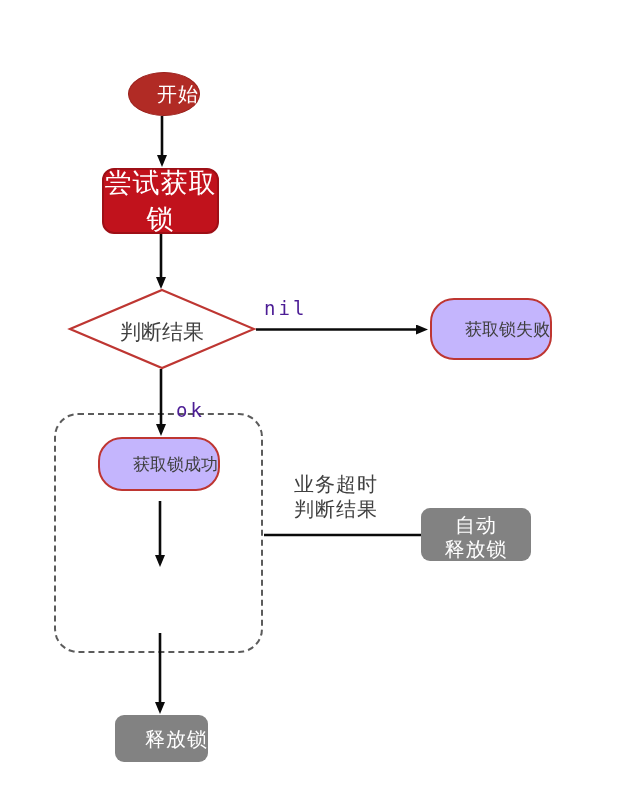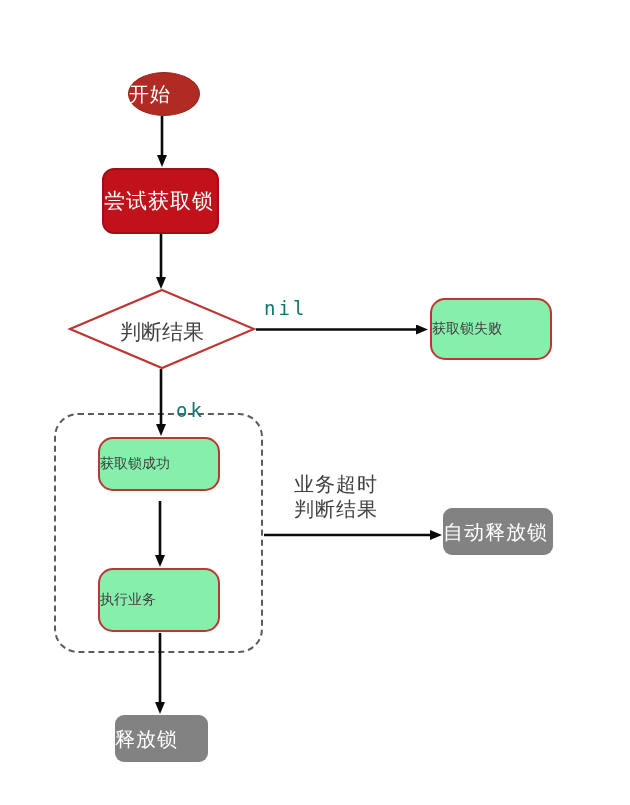--- a/index.html
+++ b/index.html
@@ -2,49 +2,49 @@
 <html><head>
 <meta charset="utf-8">
 <style>
   html,body{margin:0;padding:0;background:#ffffff;}
   #canvas{
     position:relative;width:630px;height:805px;background:#ffffff;
     font-family:"Liberation Sans",sans-serif;overflow:hidden;
   }
   #edges{position:absolute;left:0;top:0;width:630px;height:805px;z-index:1;}
   .node{
-    position:absolute;z-index:2;display:flex;align-items:center;justify-content:flex-start;
+    position:absolute;z-index:2;display:flex;align-items:center;justify-content:flex-end;
     box-sizing:border-box;text-align:center;
   }
   .start-node{
     background:#B12B25;border:1px solid #9A211C;border-radius:50%;
     color:#ffffff;font-size:20px;letter-spacing:1px;
   }
   .red-process{
     background:#C1121C;border:2px solid #9E0F16;border-radius:12px;
-    color:#ffffff;font-size:21px;letter-spacing:1px;
+    color:#ffffff;font-size:27px;letter-spacing:1px;
   }
   .white-node{
-    background:#86efac;border:2px solid #BE3632;border-radius:15px;
-    color:#3F3F3F;font-size:14px;
+    background:#c4b5fd;border:2px solid #BE3632;border-radius:24px;
+    color:#3F3F3F;font-size:17px;
   }
   .gray-node{
     background:#828282;border-radius:9px;color:#ffffff;font-size:20px;
     letter-spacing:1px;line-height:24px;
   }
   .diamond-label{
     position:absolute;z-index:2;color:#3F3F3F;font-size:21px;text-align:center;
   }
   .dashed-scope{
     position:absolute;z-index:0;border:2px dashed #5B5B5B;border-radius:24px;
     background:transparent;box-sizing:border-box;
   }
   .edge-label{
     position:absolute;z-index:2;font-family:"DejaVu Sans Mono",monospace;
-    font-size:19px;color:#0f766e;letter-spacing:3px;
+    font-size:19px;color:#4c1d95;letter-spacing:3px;
   }
   .edge-label-cjk{
     position:absolute;z-index:2;font-family:"Liberation Sans",sans-serif;
     font-size:20px;color:#404040;line-height:25px;letter-spacing:1px;
   }
 </style>
 </head>
 <body>
 
 <div id="canvas">
@@ -83,30 +83,27 @@
   <div class="node white-node" style="left:430px;top:298px;width:122px;height:62px;">
     <span>获取锁失败</span>
   </div>
 
   <div class="edge-label" style="left:176px;top:399px;">ok</div>
 
   <div class="node white-node" style="left:98px;top:437px;width:122px;height:54px;">
     <span>获取锁成功</span>
   </div>
 
-  <div class="node white-node" style="left:98px;top:568px;width:122px;height:64px;">
-    <span>执行业务</span>
-  </div>
 
   <div class="edge-label-cjk" style="left:294px;top:472px;">
     <div>业务超时</div>
     <div>判断结果</div>
   </div>
 
-  <div class="node gray-node" style="left:443px;top:508px;width:110px;height:47px;flex-direction:row;">
+  <div class="node gray-node" style="left:421px;top:508px;width:110px;height:53px;flex-direction:column;">
     <div>自动</div>
     <div>释放锁</div>
   </div>
 
   <div class="node gray-node" style="left:115px;top:715px;width:93px;height:47px;">
     <span>释放锁</span>
   </div>
 
 </div>
 

